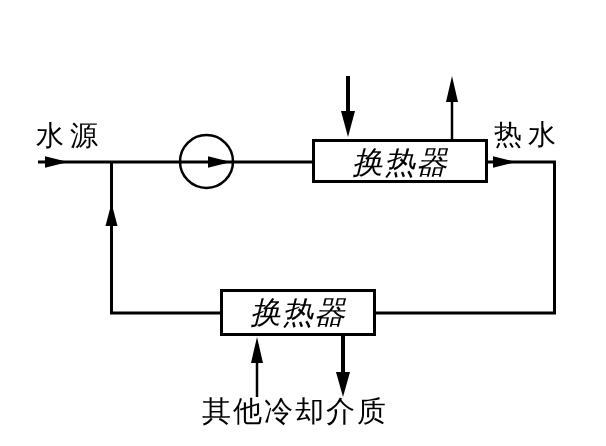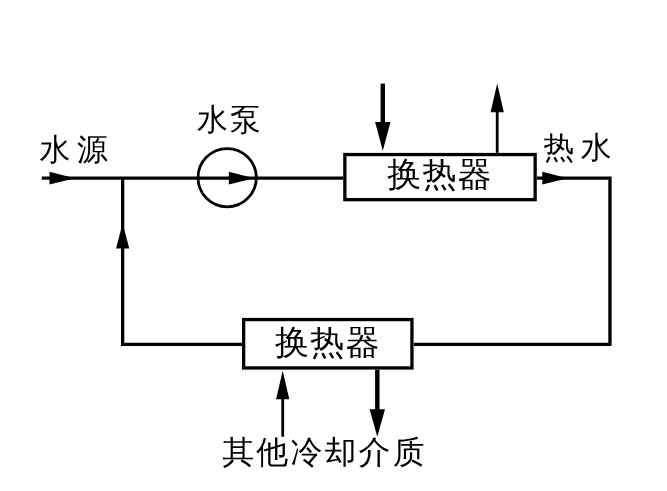--- a/index.html
+++ b/index.html
@@ -20,22 +20,23 @@
     line-height: 1;
     white-space: nowrap;
     color: var(--ink, #000000);
   }
   .box {
     position: absolute;
     box-sizing: border-box;
     border: 3px solid var(--ink, #000000);
     background: var(--bg, #ffffff);
     display: flex;
-    align-items: flex-end;
+    align-items: flex-start;
     justify-content: center;
+    font-style: italic;
   }
 </style>
 </head>
 <body>
 
 <div id="stage" style="--ink: #000000; --bg: #ffffff;">
 
   <svg width="606" height="446" viewBox="0 0 606 446">
 
     <path class="ln" stroke-width="3" d="M38 162 H312"></path>
@@ -67,17 +68,16 @@
   </svg>
 
   <div class="box" style="left:312px; top:139px; width:176px; height:44px; font-size:31px; letter-spacing:1px;">
     <span>换热器</span>
   </div>
   <div class="box" style="left:220px; top:289px; width:156px; height:47px; font-size:31px; letter-spacing:1px;">
     <span>换热器</span>
   </div>
 
   <div class="label" style="left:36px; top:122px; font-size:28px; letter-spacing:6px;">水源</div>
-  <div class="label" style="left:179px; top:95px; font-size:28px; letter-spacing:2px;">水泵</div>
   <div class="label" style="left:494px; top:121px; font-size:28px; letter-spacing:6px;">热水</div>
   <div class="label" style="left:202px; top:397px; font-size:29px; letter-spacing:2px;">其他冷却介质</div>
 
 </div>
 
 </body></html>

